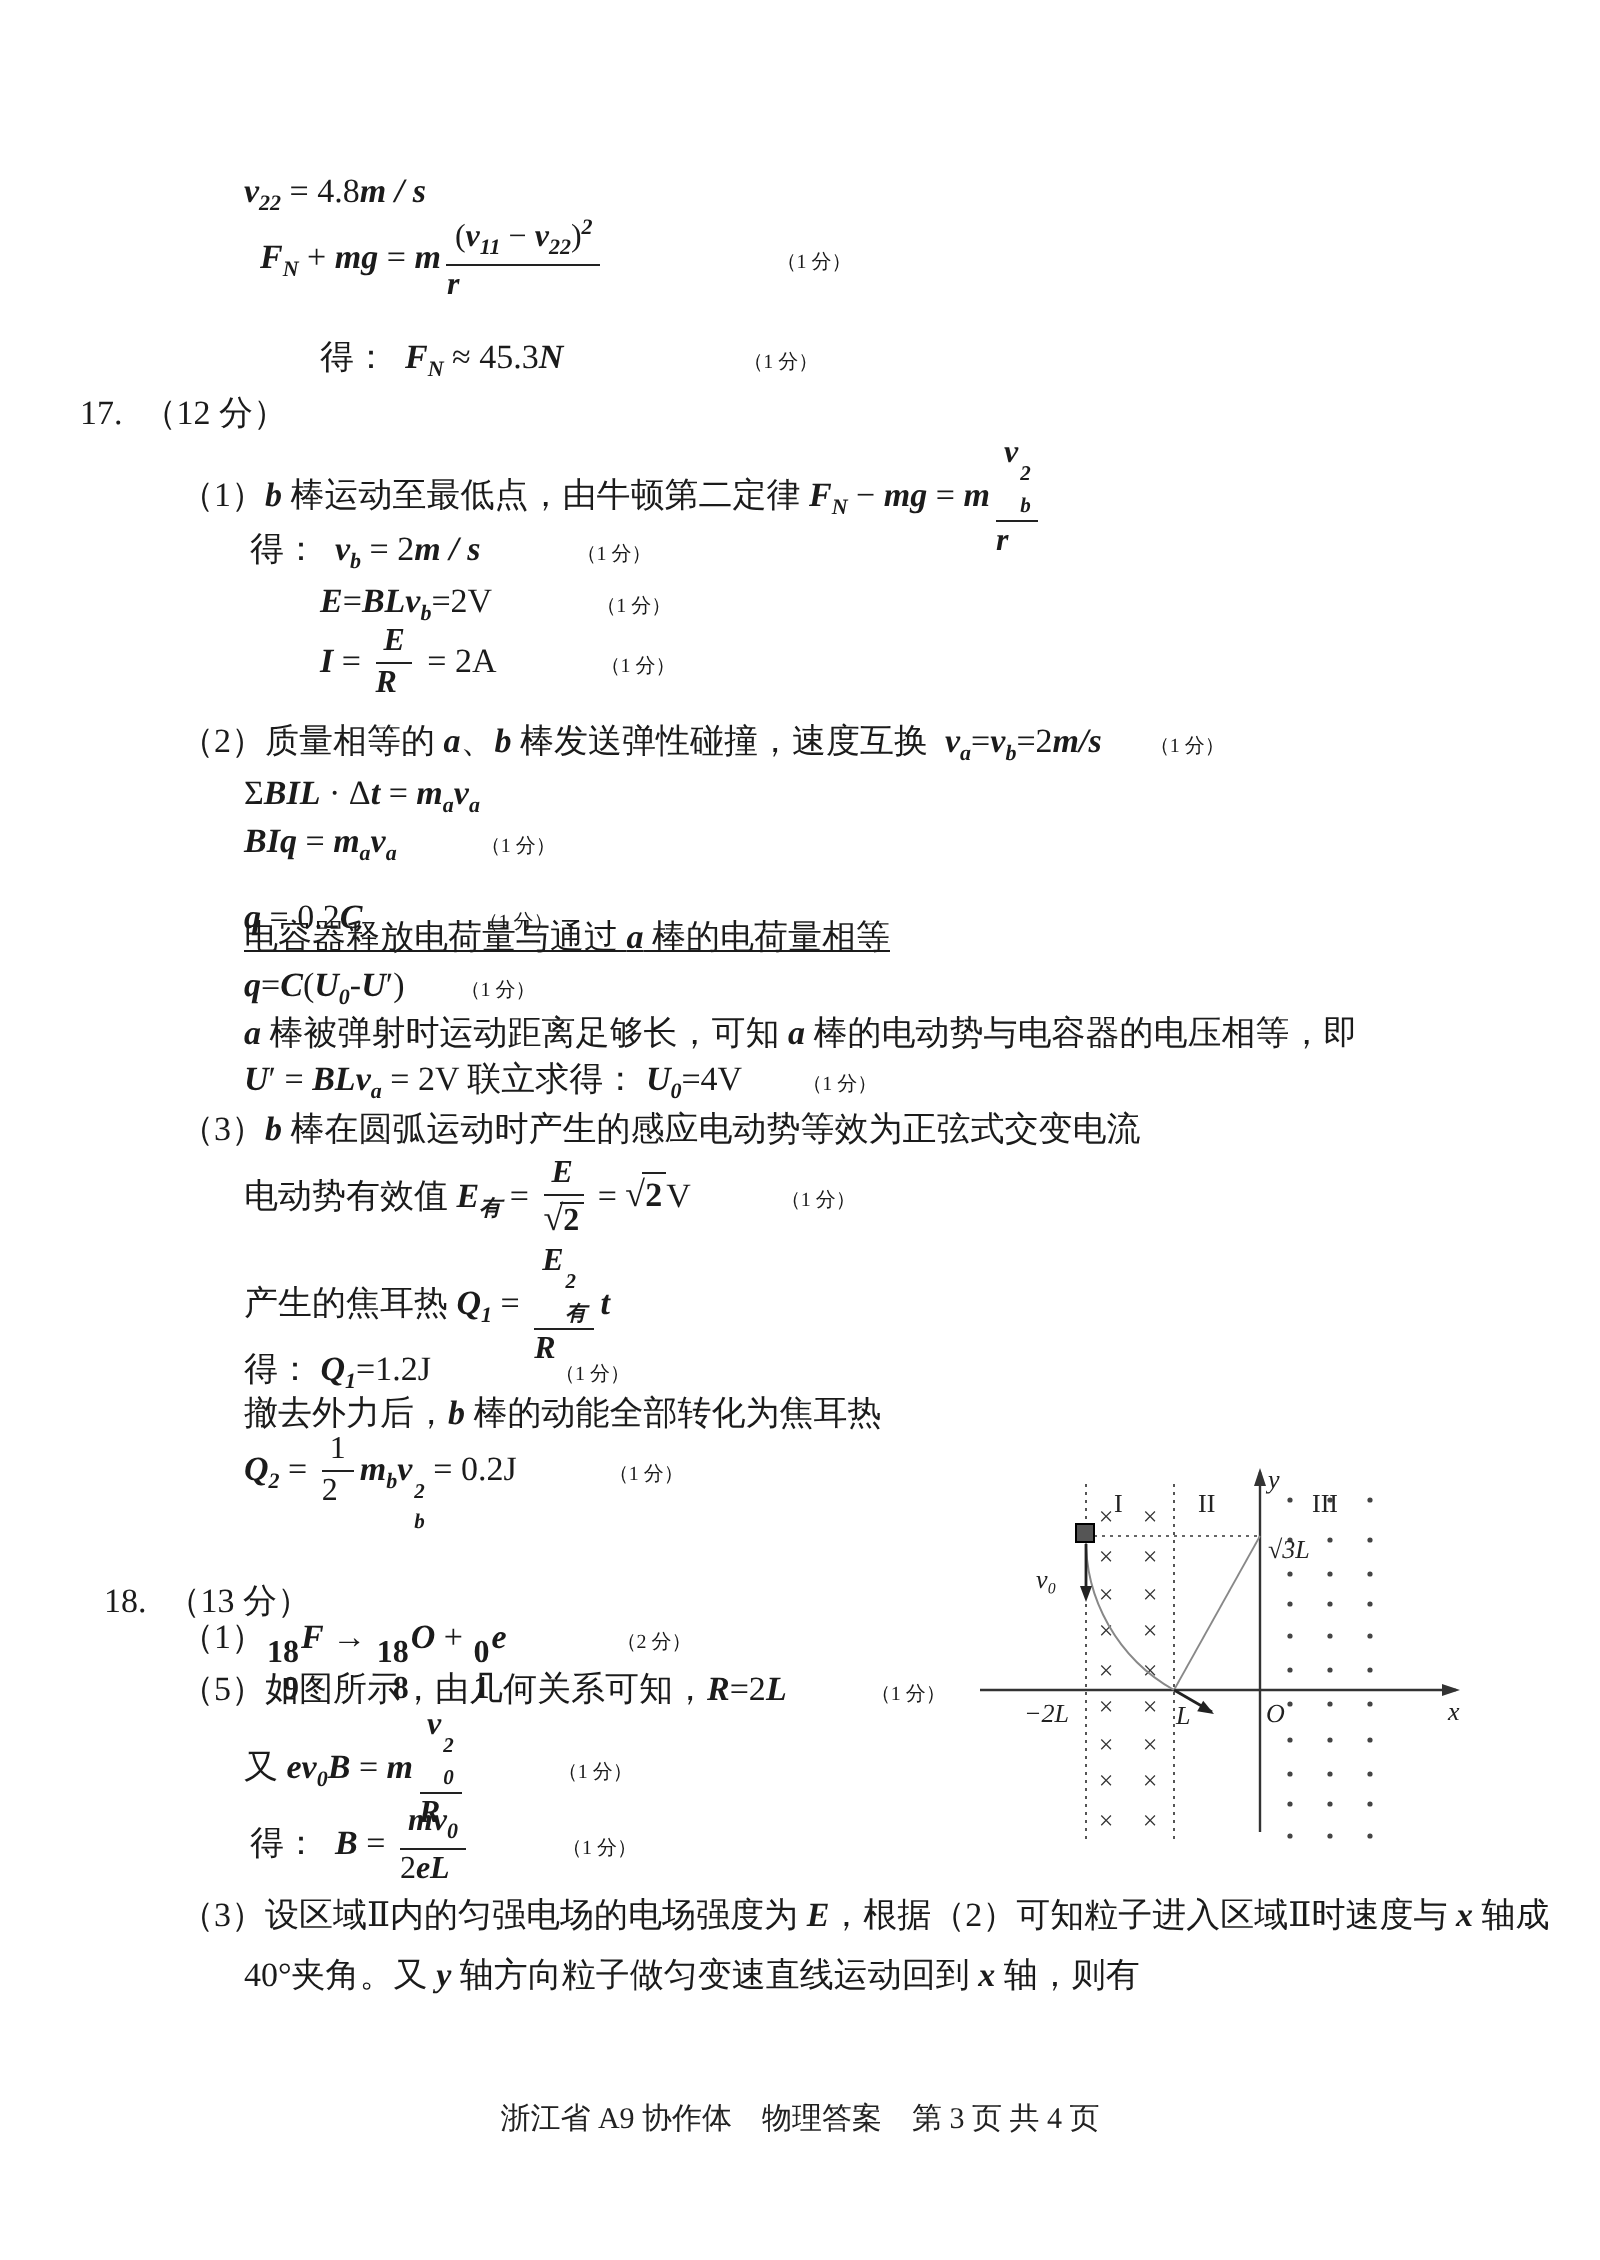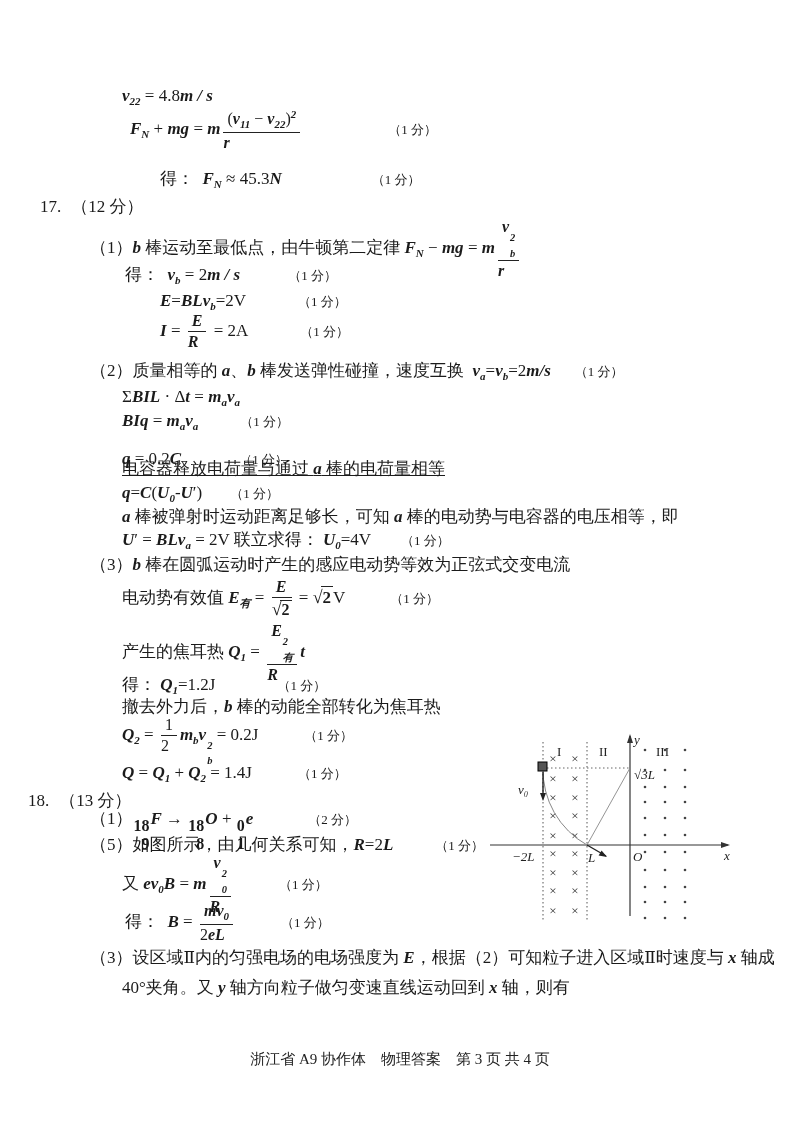--- a/index.html
+++ b/index.html
@@ -27,21 +27,21 @@
   }
   .frac .num{display:block;padding:0 4px 1px;border-bottom:1.4px solid #222;}
   .frac .den{display:block;padding-top:1px;}
   .sqrt{white-space:nowrap;}
   .sqrt .rad{font-size:18px;font-style:normal;font-weight:700;}
   .sqrt .radv{display:inline-block;border-top:1.4px solid #222;margin-left:-2px;padding:0 2px;font-weight:700;}
   .nuc{
     display:inline-flex;flex-direction:column;align-items:flex-end;justify-content:center;
     height:25px;vertical-align:-7px;font-size:16px;line-height:1.1;font-weight:700;margin:0 1px;
   }
-  .score{font-size:13px;color:#1b1b1b;}
+  .score{font-size:10px;color:#1b1b1b;}
   .hgap{display:inline-block;}
   #figure{position:absolute;}
   #footer{
     position:absolute;left:0;right:0;text-align:center;font-size:15px;color:#222;
   }
 </style>
 </head>
 <body>
 
 <div id="content">
@@ -60,22 +60,21 @@
     <div class="line" style="left: 122px; top: 458px; text-decoration: underline;"><span class="seg-t">电容器释放电荷量与通过 </span><span class="seg-i">a</span><span class="seg-t"> 棒的电荷量相等</span></div>
     <div class="line" style="left: 122px; top: 482px;"><span class="seg-i">q</span><span class="seg-t">=</span><span class="seg-i">C</span><span class="seg-t">(</span><span class="seg-i">U</span><span class="seg-sub">0</span><span class="seg-t">-</span><span class="seg-i">U</span><span class="seg-t">′)</span><span class="score" style="margin-left: 28px;">（1 分）</span></div>
     <div class="line" style="left: 122px; top: 506px;"><span class="seg-i">a</span><span class="seg-t"> 棒被弹射时运动距离足够长，可知 </span><span class="seg-i">a</span><span class="seg-t"> 棒的电动势与电容器的电压相等，即</span></div>
     <div class="line" style="left: 122px; top: 529px;"><span class="seg-i">U</span><span class="seg-t">′ = </span><span class="seg-i">BLv</span><span class="seg-sub">a</span><span class="seg-t"> = 2V 联立求得： </span><span class="seg-i">U</span><span class="seg-sub">0</span><span class="seg-t">=4V</span><span class="score" style="margin-left: 30px;">（1 分）</span></div>
     <div class="line" style="left: 90px; top: 554px;"><span class="seg-t">（3）</span><span class="seg-i">b</span><span class="seg-t"> 棒在圆弧运动时产生的感应电动势等效为正弦式交变电流</span></div>
     <div class="line" style="left: 122px; top: 578px;"><span class="seg-t">电动势有效值 </span><span class="seg-i">E</span><span class="seg-sub">有</span><span class="seg-t"> = </span><span class="frac"><span class="num"><span class="seg-i">E</span></span><span class="den"><span class="sqrt"><span class="rad">√</span><span class="radv">2</span></span></span></span><span class="seg-t"> = </span><span class="sqrt"><span class="rad">√</span><span class="radv">2</span></span><span class="seg-t">V</span><span class="score" style="margin-left: 45px;">（1 分）</span></div>
     <div class="line" style="left: 122px; top: 622px;"><span class="seg-t">产生的焦耳热 </span><span class="seg-i">Q</span><span class="seg-sub">1</span><span class="seg-t"> = </span><span class="frac"><span class="num"><span class="seg-i">E</span><span class="seg-ss"><span class="ss-sup">2</span><span class="ss-sub">有</span></span></span><span class="den"><span class="seg-i">R</span></span></span><span class="seg-i">t</span></div>
     <div class="line" style="left: 122px; top: 674px;"><span class="seg-t">得： </span><span class="seg-i">Q</span><span class="seg-sub">1</span><span class="seg-t">=1.2J</span><span class="score" style="margin-left: 62px;">（1 分）</span></div>
     <div class="line" style="left: 122px; top: 696px;"><span class="seg-t">撤去外力后，</span><span class="seg-i">b</span><span class="seg-t"> 棒的动能全部转化为焦耳热</span></div>
     <div class="line" style="left: 122px; top: 716px;"><span class="seg-i">Q</span><span class="seg-sub">2</span><span class="seg-t"> = </span><span class="frac"><span class="num"><span class="seg-t">1</span></span><span class="den"><span class="seg-t">2</span></span></span><span class="seg-i">m</span><span class="seg-sub">b</span><span class="seg-i">v</span><span class="seg-ss"><span class="ss-sup">2</span><span class="ss-sub">b</span></span><span class="seg-t"> = 0.2J</span><span class="score" style="margin-left: 46px;">（1 分）</span></div>
-    <div class="line" style="left: 122px; top: 762px;"><span class="seg-i">Q</span><span class="seg-t"> = </span><span class="seg-i">Q</span><span class="seg-sub">1</span><span class="seg-t"> + </span><span class="seg-i">Q</span><span class="seg-sub">2</span><span class="seg-t"> = 1.4J</span><span class="score" style="margin-left: 46px;">（1 分）</span></div>
-    <div class="line" style="left: 28px; top: 790px;"><span class="seg-t">18.</span><span class="hgap" style="width: 10px;"></span><span class="seg-t">（13 分）</span></div>
+    <div class="line" style="left: 52px; top: 790px;"><span class="seg-t">18.</span><span class="hgap" style="width: 10px;"></span><span class="seg-t">（13 分）</span></div>
     <div class="line" style="left: 90px; top: 808px;"><span class="seg-t">（1）</span><span class="nuc"><span class="nuc-a">18</span><span class="nuc-z">9</span></span><span class="seg-i">F</span><span class="seg-t"> → </span><span class="nuc"><span class="nuc-a">18</span><span class="nuc-z">8</span></span><span class="seg-i">O</span><span class="seg-t"> + </span><span class="nuc"><span class="nuc-a">0</span><span class="nuc-z">1</span></span><span class="seg-i">e</span><span class="score" style="margin-left: 55px;">（2 分）</span></div>
     <div class="line" style="left: 90px; top: 834px;"><span class="seg-t">（5）如图所示，由几何关系可知，</span><span class="seg-i">R</span><span class="seg-t">=2</span><span class="seg-i">L</span><span class="score" style="margin-left: 42px;">（1 分）</span></div>
     <div class="line" style="left: 122px; top: 854px;"><span class="seg-t">又 </span><span class="seg-i">ev</span><span class="seg-sub">0</span><span class="seg-i">B</span><span class="seg-t"> = </span><span class="seg-i">m</span><span class="frac"><span class="num"><span class="seg-i">v</span><span class="seg-ss"><span class="ss-sup">2</span><span class="ss-sub">0</span></span></span><span class="den"><span class="seg-i">R</span></span></span><span class="score" style="margin-left: 45px;">（1 分）</span></div>
     <div class="line" style="left: 125px; top: 902px;"><span class="seg-t">得：  </span><span class="seg-i">B</span><span class="seg-t"> = </span><span class="frac"><span class="num"><span class="seg-i">mv</span><span class="seg-sub">0</span></span><span class="den"><span class="seg-t">2</span><span class="seg-i">eL</span></span></span><span class="score" style="margin-left: 45px;">（1 分）</span></div>
     <div class="line" style="left: 90px; top: 947px;"><span class="seg-t">（3）设区域Ⅱ内的匀强电场的电场强度为 </span><span class="seg-i">E</span><span class="seg-t">，根据（2）可知粒子进入区域Ⅱ时速度与 </span><span class="seg-i">x</span><span class="seg-t"> 轴成</span></div>
     <div class="line" style="left: 122px; top: 977px;"><span class="seg-t">40°夹角。又 </span><span class="seg-i">y</span><span class="seg-t"> 轴方向粒子做匀变速直线运动回到 </span><span class="seg-i">x</span><span class="seg-t"> 轴，则有</span></div>
   </div>
 <svg id="figure" viewBox="0 0 275 218" width="275" height="218" style="left: 488px; top: 720px;">
     <line x1="55" y1="22" x2="55" y2="200" stroke="#555" stroke-width="1" stroke-dasharray="1.5,2.5"></line>
     <line x1="99" y1="22" x2="99" y2="200" stroke="#555" stroke-width="1" stroke-dasharray="1.5,2.5"></line>

